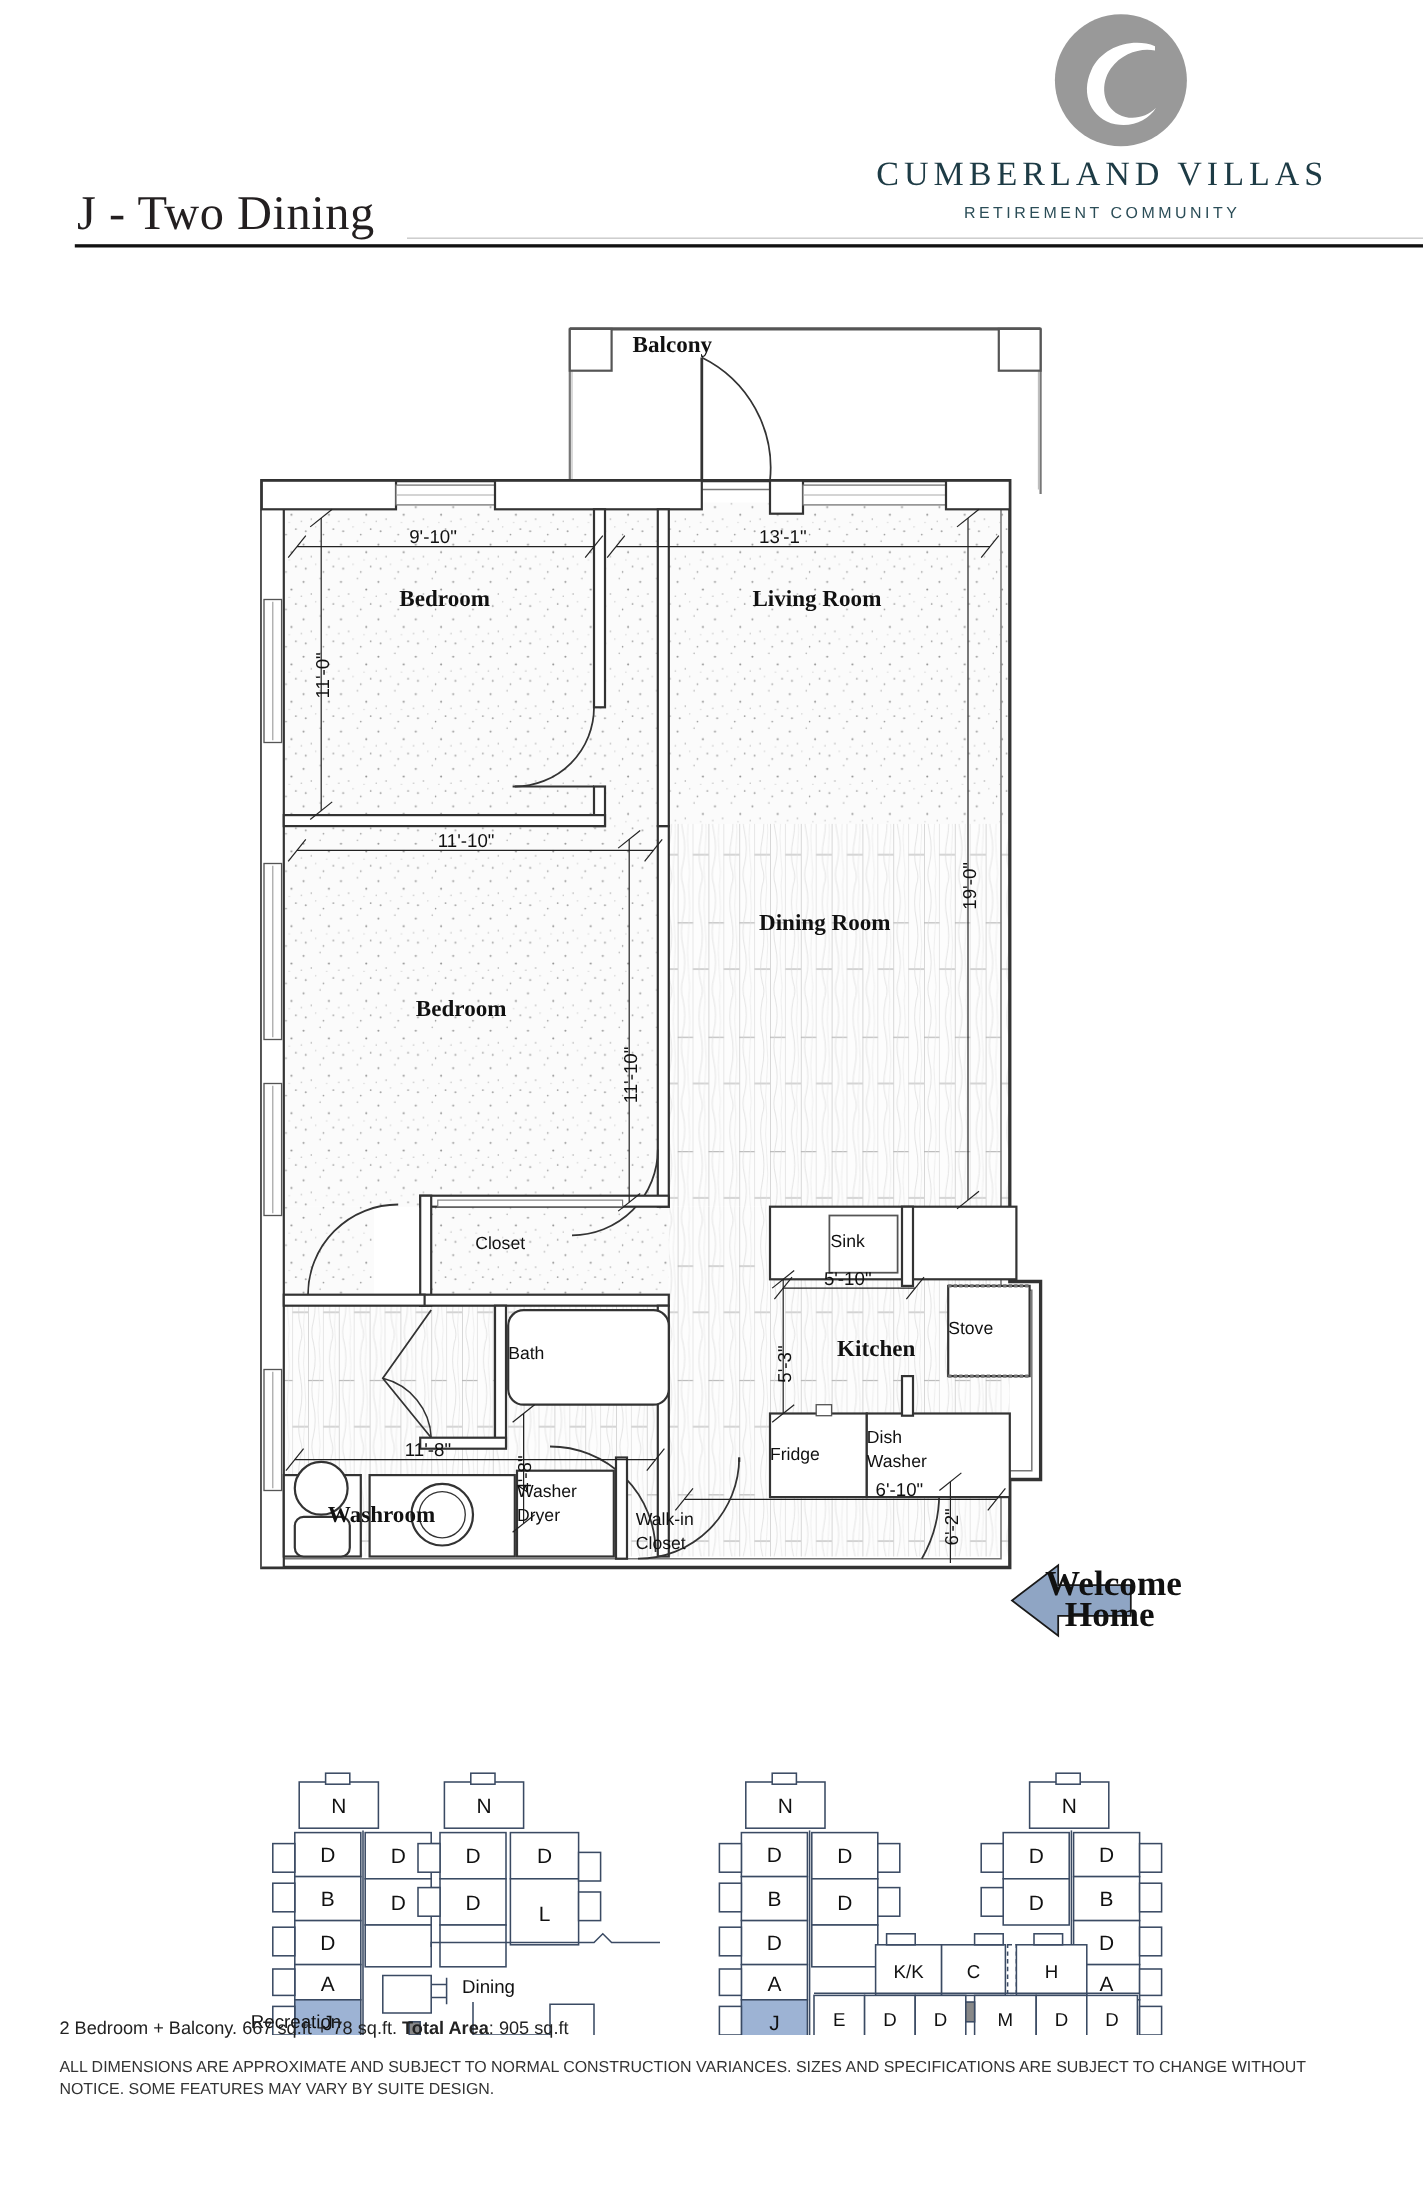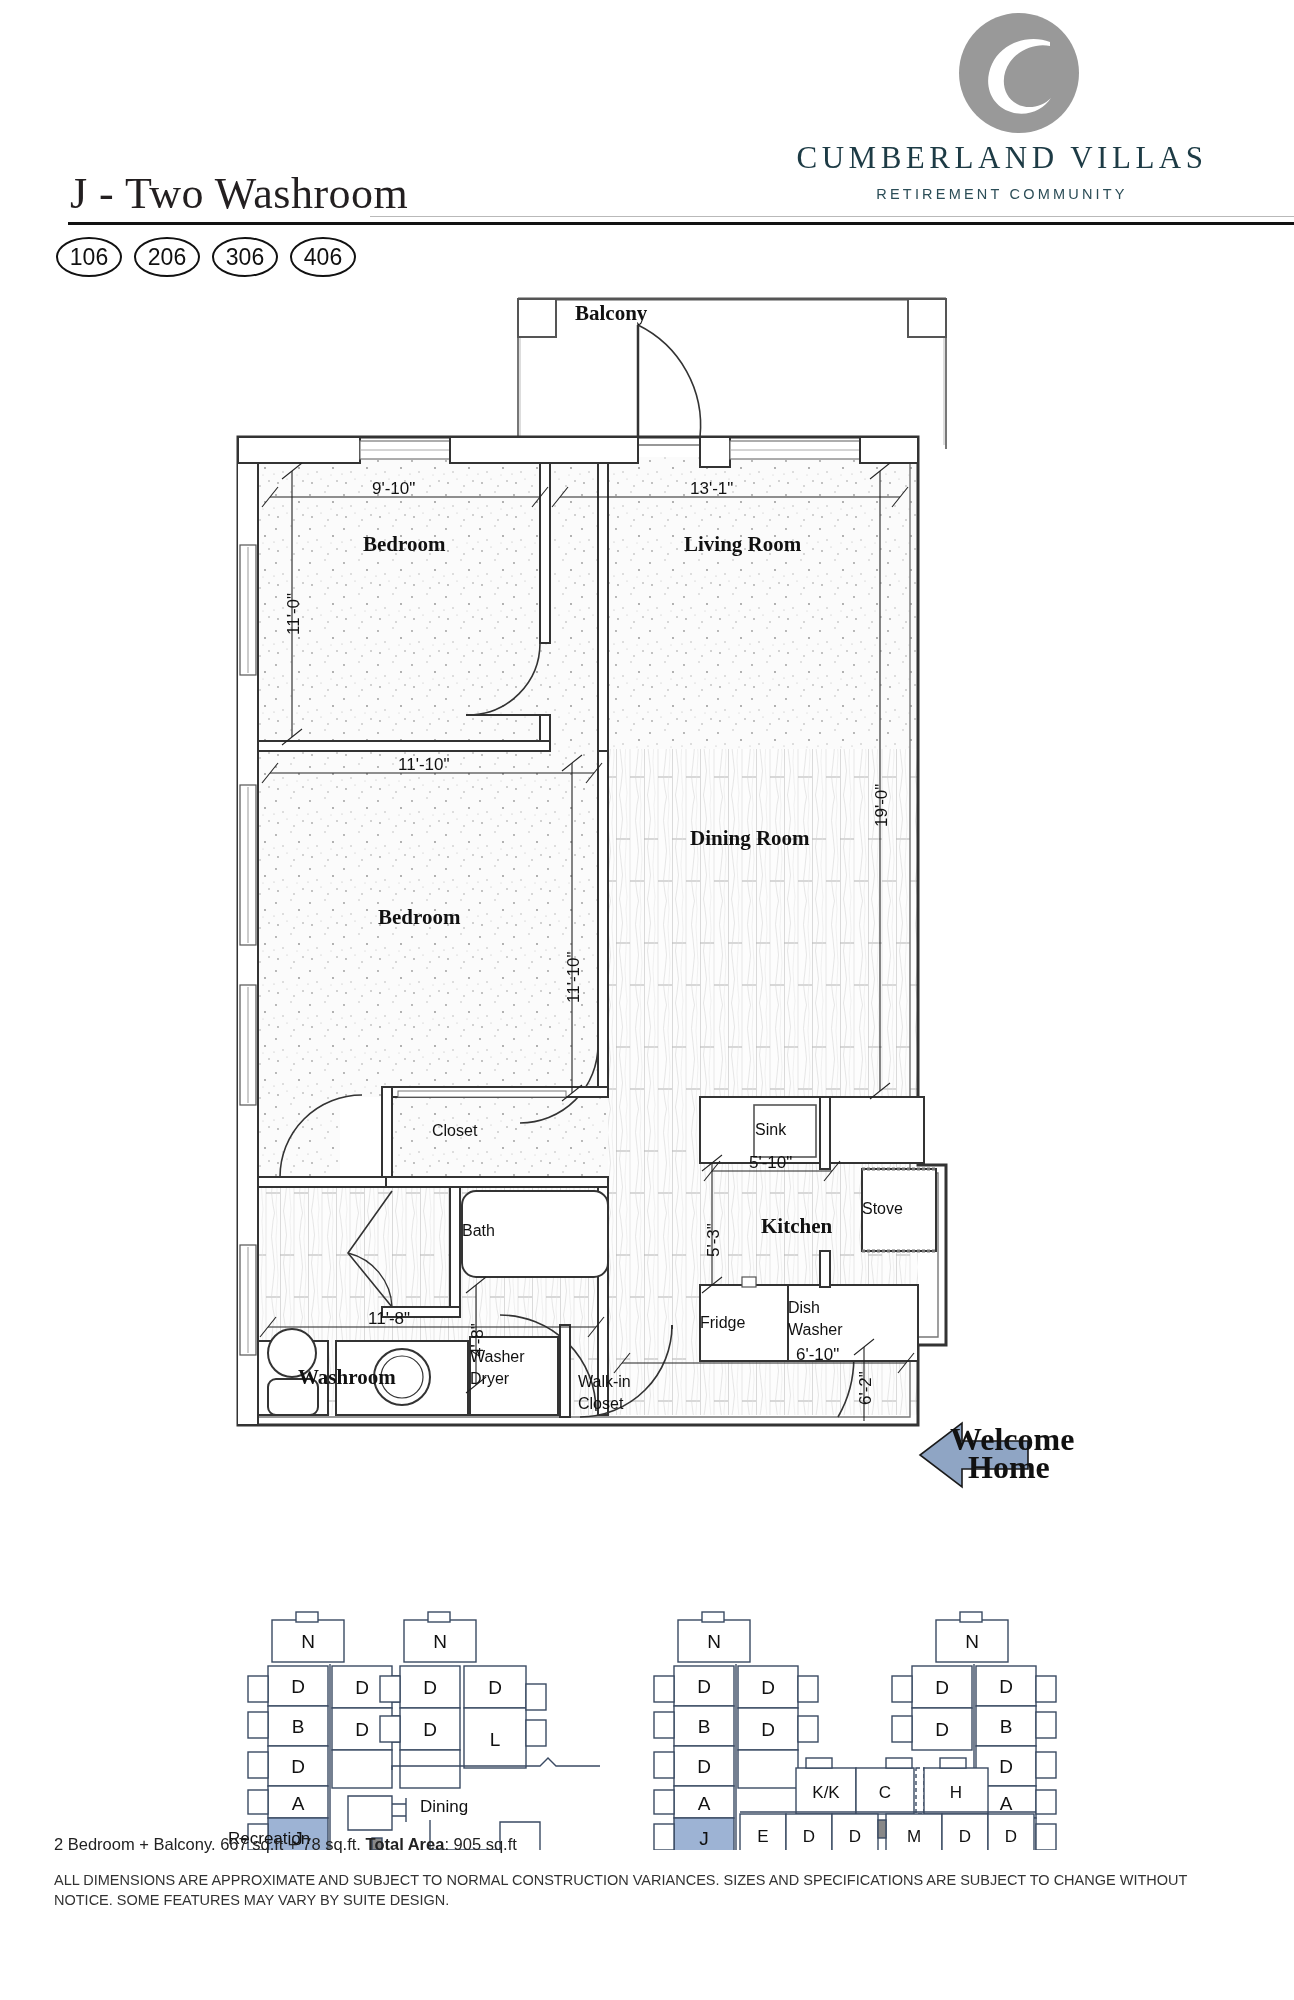--- a/index.html
+++ b/index.html
@@ -94,30 +94,24 @@
     line-height:1.38; max-width:1150px;
   }
 </style>
 </head>
 <body>
 
 <div class="page">
 
   <div class="header">
 
-    <div class="plan-title">J - Two Washroom</div>
+    <div class="plan-title">J - Two Dining</div>
     <div class="title-rule"></div>
     <div class="title-rule2"></div>
 
-    <div class="unit-badges">
-      <div class="badge">106</div>
-      <div class="badge">206</div>
-      <div class="badge">306</div>
-      <div class="badge">406</div>
-    </div>
 
     <div class="logo">
       <svg class="logo-mark" viewBox="0 0 122 122">
         <circle cx="61" cy="61" r="60" fill="#999999"></circle>
         <path d="M92 30 C 72 22, 44 30, 34 52 C 24 74, 34 96, 56 101 C 72 104, 86 97, 93 86
                  C 84 95, 70 98, 59 92 C 44 84, 42 64, 52 50 C 62 36, 80 31, 92 34 Z" fill="#ffffff"></path>
         <path d="M95 26 L95 74 L84 74 L84 26 Z" fill="#ffffff" opacity="0"></path>
         <path d="M88 18 C 64 12, 38 26, 30 50" stroke="#ffffff" stroke-width="0" fill="none"></path>
       </svg>
       <div class="logo-name">CUMBERLAND VILLAS</div>

